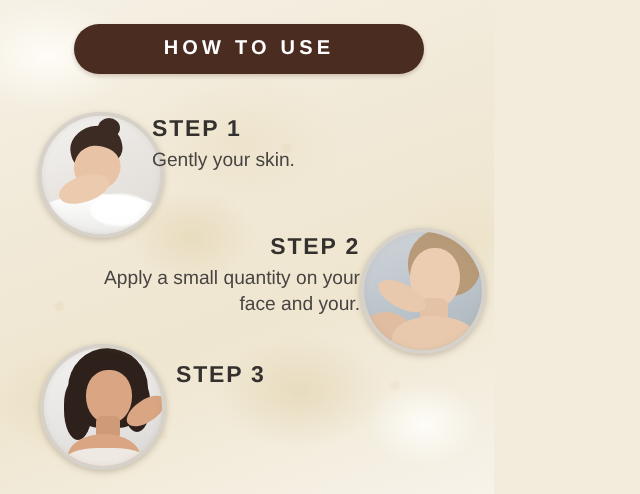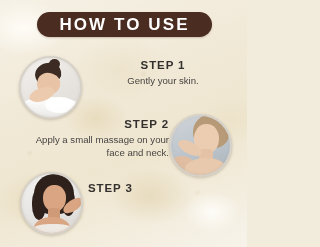--- a/index.html
+++ b/index.html
@@ -30,28 +30,28 @@
   }
 
   
   .title-pill{
     position:absolute;left:37px;top:12px;width:175px;height:25px;
     border-radius:13px;background:#4a2c20;
     display:flex;align-items:center;justify-content:center;
     box-shadow:0 1px 2px rgba(90,60,40,.25);
   }
   .title-pill .label{
-    color:#ffffff;font-size:17px;font-weight:bold;letter-spacing:2.1px;
+    color:#ffffff;font-size:10px;font-weight:bold;letter-spacing:2.1px;
     line-height:1;white-space:nowrap;
   }
 
   
   .step{position:absolute;}
   .step-1{left:0px;top:54px;width:247px;height:62px;}
-  .step-2{left:1px;top:112px;width:247px;height:62px;}
+  .step-2{left:12px;top:112px;width:247px;height:62px;}
   .step-3{left:0px;top:170px;width:247px;height:66px;padding-left:20px;}
 
   .photo{
     position:absolute;width:59px;height:59px;border-radius:50%;
     background:#d8d3cb;
     border:2px solid #d6d2ca;
     box-shadow:0 1px 3px rgba(120,100,75,.35), inset 0 0 0 1px rgba(255,255,255,.55);
     overflow:hidden;
   }
   .photo::after{
@@ -87,21 +87,21 @@
   .s3 .hairL{position:absolute;left:10px;top:16px;width:14px;height:30px;background:#2e211b;border-radius:40% 30% 50% 50%;}
   .s3 .hairR{position:absolute;left:40px;top:16px;width:13px;height:26px;background:#2e211b;border-radius:30% 40% 50% 50%;}
   .s3 .face{position:absolute;left:21px;top:11px;width:23px;height:27px;background:#d9a582;border-radius:48% 48% 52% 52%;}
   .s3 .neck{position:absolute;left:26px;top:34px;width:12px;height:12px;background:#cf9a78;border-radius:3px;}
   .s3 .body{position:absolute;left:12px;top:43px;width:36px;height:22px;background:#d9a582;border-radius:50% 50% 0 0;}
   .s3 .top{position:absolute;left:10px;top:50px;width:42px;height:16px;background:#efe9e3;border-radius:40% 40% 0 0;}
   .s3 .arm{position:absolute;left:40px;top:26px;width:22px;height:11px;background:#d9a582;border-radius:50%;transform:rotate(-34deg);}
 
   
   .txt{position:absolute;color:#3c3a38;}
-  .t1{left:88px;top:5px;width:150px;text-align:center;}
+  .t1{left:76px;top:5px;width:150px;text-align:left;}
   .t2{left:28px;top:6px;width:140px;text-align:right;}
   .t3{left:88px;top:12px;width:152px;text-align:left;}
   .step-head{
     font-size:11.5px;font-weight:bold;letter-spacing:.9px;color:#33302e;
     line-height:1.15;margin:0 0 3px 0;
   }
   .step-body{
     font-size:9.6px;line-height:1.35;color:#474442;margin:0;
   }
 </style>
@@ -138,21 +138,21 @@
         <div class="hair"></div>
         <div class="face"></div>
         <div class="neck"></div>
         <div class="shoulder"></div>
         <div class="body"></div>
         <div class="arm"></div>
       </div>
     </div>
     <div class="txt t2">
       <p class="step-head">STEP 2</p>
-      <p class="step-body">Apply a small massage on your face and neck.</p>
+      <p class="step-body">Apply a small quantity on your face and your.</p>
     </div>
   </div>
 
   <div class="step step-3">
     <div class="photo p3">
       <div class="scene s3">
         <div class="hair"></div>
         <div class="hairL"></div>
         <div class="hairR"></div>
         <div class="face"></div>

